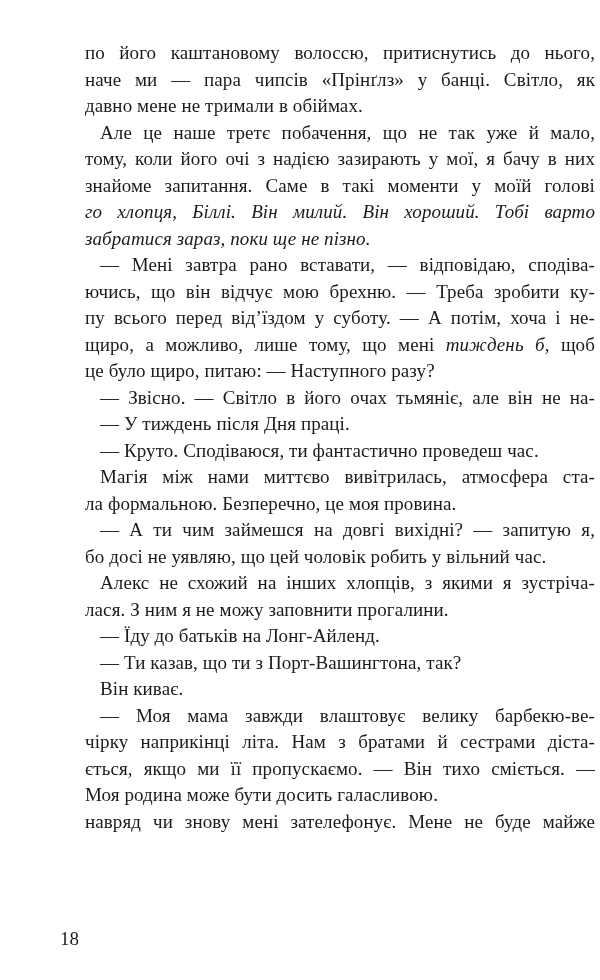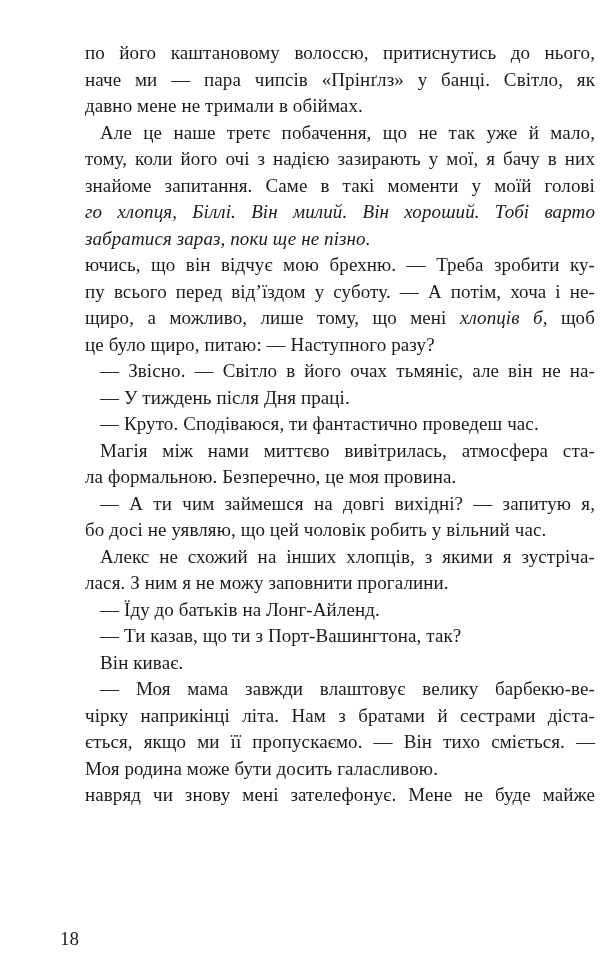--- a/index.html
+++ b/index.html
@@ -47,23 +47,24 @@
 <div class="page">
   <div class="text-block">
       <div class="line"><span>по його каштановому волоссю, притиснутись до нього,</span></div>
       <div class="line"><span>наче ми — пара чипсів «Прінґлз» у банці. Світло, як</span></div>
       <div class="line final"><span>давно мене не тримали в обіймах.</span></div>
       <div class="line indent"><span>Але це наше третє побачення, що не так уже й мало,</span></div>
       <div class="line"><span>тому, коли його очі з надією зазирають у мої, я бачу в них</span></div>
       <div class="line"><span>знайоме запитання. Саме в такі моменти у моїй голові</span></div>
       <div class="line"><span class="italic">го хлопця, Біллі. Він милий. Він хороший. Тобі варто</span></div>
       <div class="line final"><span class="italic">забратися зараз, поки ще не пізно.</span></div>
+      <div class="line indent"><span>— Мені завтра рано вставати, — відповідаю, сподіва-</span></div>
       <div class="line"><span>ючись, що він відчує мою брехню. — Треба зробити ку-</span></div>
       <div class="line"><span>пу всього перед від’їздом у суботу. — А потім, хоча і не-</span></div>
-      <div class="line"><span>щиро, а можливо, лише тому, що мені </span><span class="italic">хлопців б</span><span>, щоб</span></div>
+      <div class="line"><span>щиро, а можливо, лише тому, що мені </span><span class="italic">тиждень б</span><span>, щоб</span></div>
       <div class="line final"><span>це було щиро, питаю: — Наступного разу?</span></div>
       <div class="line indent"><span>— Звісно. — Світло в його очах тьмяніє, але він не на-</span></div>
       <div class="line final indent"><span>— У тиждень після Дня праці.</span></div>
       <div class="line final indent"><span>— Круто. Сподіваюся, ти фантастично проведеш час.</span></div>
       <div class="line indent"><span>Магія між нами миттєво вивітрилась, атмосфера ста-</span></div>
       <div class="line final"><span>ла формальною. Безперечно, це моя провина.</span></div>
       <div class="line indent"><span>— А ти чим займешся на довгі вихідні? — запитую я,</span></div>
       <div class="line final"><span>бо досі не уявляю, що цей чоловік робить у вільний час.</span></div>
       <div class="line indent"><span>Алекс не схожий на інших хлопців, з якими я зустріча-</span></div>
       <div class="line final"><span>лася. З ним я не можу заповнити прогалини.</span></div>

